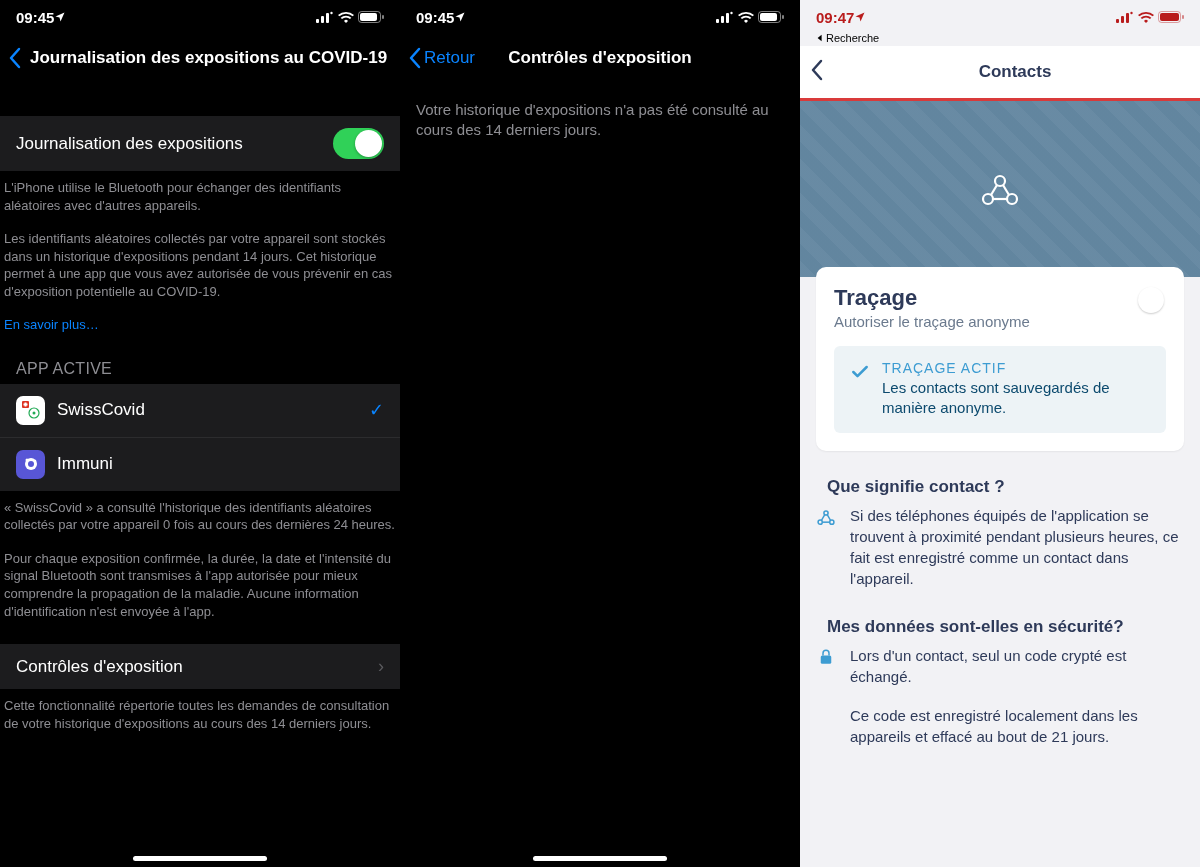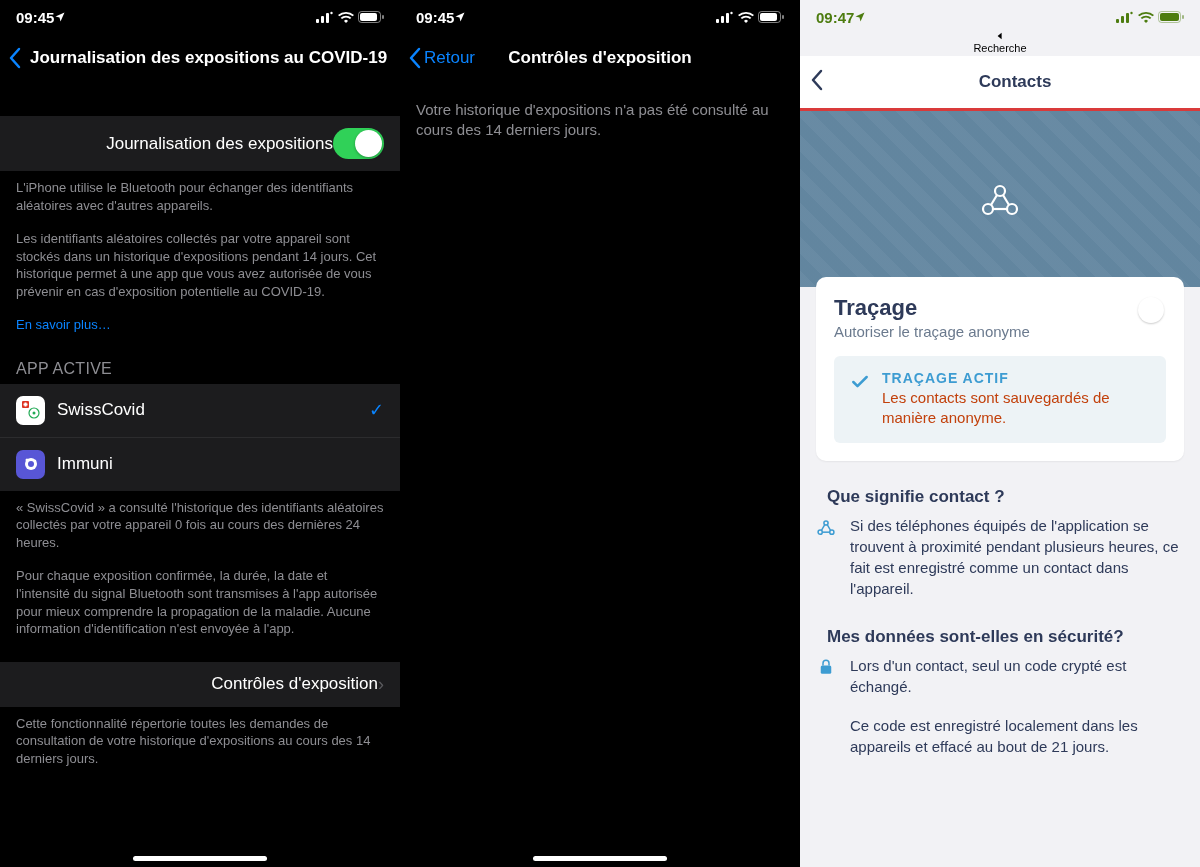--- a/index.html
+++ b/index.html
@@ -5,47 +5,47 @@
 * { margin: 0; padding: 0; box-sizing: border-box; font-family: -apple-system, "SF Pro Text", "Helvetica Neue", Helvetica, Arial, sans-serif; -webkit-font-smoothing: antialiased; }
 body { width: 1200px; height: 867px; display: flex; background: #000; overflow: hidden; }
 .panel { width: 400px; height: 867px; position: relative; overflow: hidden; }
 .dark { background: #000; color: #fff; }
 .light { background: #f2f2f5; color: #1d1d1f; }
 
 
 .statusbar { height: 32px; display: flex; align-items: center; justify-content: space-between; padding: 2px 16px 0; font-size: 15px; font-weight: 600; }
 .statusbar .left { display: flex; align-items: center; gap: 0; }
 .statusbar .right { display: flex; align-items: center; gap: 4px; }
-.breadcrumb { font-size: 11px; font-weight: 400; padding: 0 16px 2px; color: #000; display:flex; align-items:center; gap:2px;flex-direction:column;}
+.breadcrumb { font-size: 11px; font-weight: 400; padding: 0 16px 2px; color: #000; display:flex; align-items:center; gap:2px;}
 .breadcrumb svg { width:8px; height:8px;}
 
 
 .navbar { height: 52px; display: flex; align-items: center; padding: 0 8px; position: relative; }
 .navbar .back { display: flex; align-items: center; gap: 2px; color: #0a84ff; font-size: 17px; }
 .navbar .title { position: absolute; left: 0; right: 0; text-align: center; font-weight: 600; font-size: 17px; pointer-events:none; }
 .navbar .title.leftish { position: static; text-align:left; margin-left:8px; font-weight:600; font-size:17px; }
 .dark .navbar .title { color:#fff; }
 .light .navbar .title { color:#2e3a59;padding-left:30px; }
 .light .navbar { border-bottom: none; }
 
 .chev { width: 14px; height: 22px; }
 
 
 .row { background: #1c1c1e; padding: 12px 16px; display: flex; align-items: center; justify-content: space-between; font-size: 17px; border-bottom: 0.5px solid #2c2c2e; }
-.row.last { border-bottom: none; text-align: right; }
+.row.last { border-bottom: none; }
 .row .label { flex: 1; }
 .row .accessory { display: flex; align-items: center; }
 
 .toggle { width: 51px; height: 31px; border-radius: 16px; position: relative; }
 .toggle.on { background: #30d158; }
 .toggle.on::after { content:""; position:absolute; width:27px; height:27px; background:#fff; border-radius:50%; top:2px; right:2px; box-shadow:0 1px 3px rgba(0,0,0,.3);}
 .toggle.blue { background: #3d9cd2; width:50px; height:30px;}
 .toggle.blue::after { content:""; position:absolute; width:26px; height:26px; background:#fff; border-radius:50%; top:2px; right:2px; box-shadow:0 1px 2px rgba(0,0,0,.2);}
 
-.section-note { font-size: 13px; color: #8e8e93; padding: 8px 16px; line-height: 1.35; }
+.section-note { font-size: 13px; color: #8e8e93; padding: 8px 4px; line-height: 1.35; }
 .section-note.top { padding-top: 8px; }
 .section-header { font-size: 16px; color: #8e8e93; padding: 18px 16px 6px; text-transform: uppercase; letter-spacing: 0.3px; }
 .link { color: #0a84ff; }
 
 .appicon { width: 29px; height: 29px; border-radius: 7px; margin-right: 12px; display:inline-flex; align-items:center; justify-content:center; font-size:15px; }
 .appicon.swiss { background: #fff; }
 .appicon.immuni { background: #5856d6; color:#fff; }
 .check { color:#0a84ff; font-size:18px; }
 
 .chevron-right { color:#5a5a5e; font-size:18px; }
@@ -58,22 +58,22 @@
 
 .redline { height: 3px; background: #d93a3a; }
 .hero { height: 176px; background: linear-gradient(rgba(90,130,160,.55), rgba(90,130,160,.55)), repeating-linear-gradient(45deg,#7a95a8 0 12px,#6c8a9e 12px 24px); position:relative; display:flex; align-items:center; justify-content:center; }
 .hero .logo { width:56px; height:56px; color:#fff; }
 .card { margin: -10px 16px 0; background:#fff; border-radius:10px; padding:18px 18px 18px; box-shadow:0 1px 2px rgba(0,0,0,.06); position:relative; }
 .card h2 { font-size:22px; font-weight:700; color:#2e3a59; margin-bottom:2px;}
 .card .sub { font-size:15px; color:#6b7a8e; }
 .card .toggle-wrap { position:absolute; top:18px; right:18px; }
 .status-box { margin-top:16px; background:#edf3f6; border-radius:6px; padding:14px 16px; display:flex; gap:12px; }
 .status-box .ticon { color:#3d9cd2; flex-shrink:0; margin-top:2px;}
-.status-box .ttitle { color:#3d9cd2; font-weight:700; font-size:14px; letter-spacing:1px;}
-.status-box .tbody { color:#c2410c; font-size:15px; line-height:1.35; margin-top:2px;}
+.status-box .ttitle { color:#3d9cd2; font-weight:400; font-size:14px; letter-spacing:1px;}
+.status-box .tbody { color:#0c4a6e; font-size:15px; line-height:1.35; margin-top:2px;}
 
 .sect { padding: 26px 16px 0; }
 .sect h3 { font-size:17px; font-weight:700; color:#2e3a59; margin-bottom:8px;margin-left:11px;}
 .info-row { display:flex; gap:14px; align-items:flex-start; margin-bottom:18px;}
 .info-row .iicon { color:#3d9cd2; flex-shrink:0; margin-top:3px; width:20px; display:flex; justify-content:center;}
 .info-row .itext { font-size:15px; color:#2e3a59; line-height:1.4; }
 </style>
 </head>
 <body>
 
@@ -205,21 +205,21 @@
     </div>
     <div class="title">Contrôles d'exposition</div>
   </div>
 
   <div class="body-text">Votre historique d'expositions n'a pas été consulté au cours des 14 derniers jours.</div>
 
   <div class="home-indicator"></div>
 </div>
 
 <div class="panel light">
-  <div class="statusbar" style="color:#4d7c0f">
+  <div class="statusbar" style="color:#b91c1c">
     <div class="left">
       <span style="font-weight:600">09:47</span>
       <span><svg width="12" height="12" viewBox="0 0 24 24" fill="currentColor">
             <path d="M3 11l18-8-8 18-2-8-8-2z"></path>
           </svg></span>
     </div>
     <div class="right">
       <span><svg width="18" height="12" viewBox="0 0 18 12" fill="currentColor">
             <rect x="0" y="8" width="3" height="4" rx="1"></rect>
             <rect x="5" y="5" width="3" height="7" rx="1"></rect>

